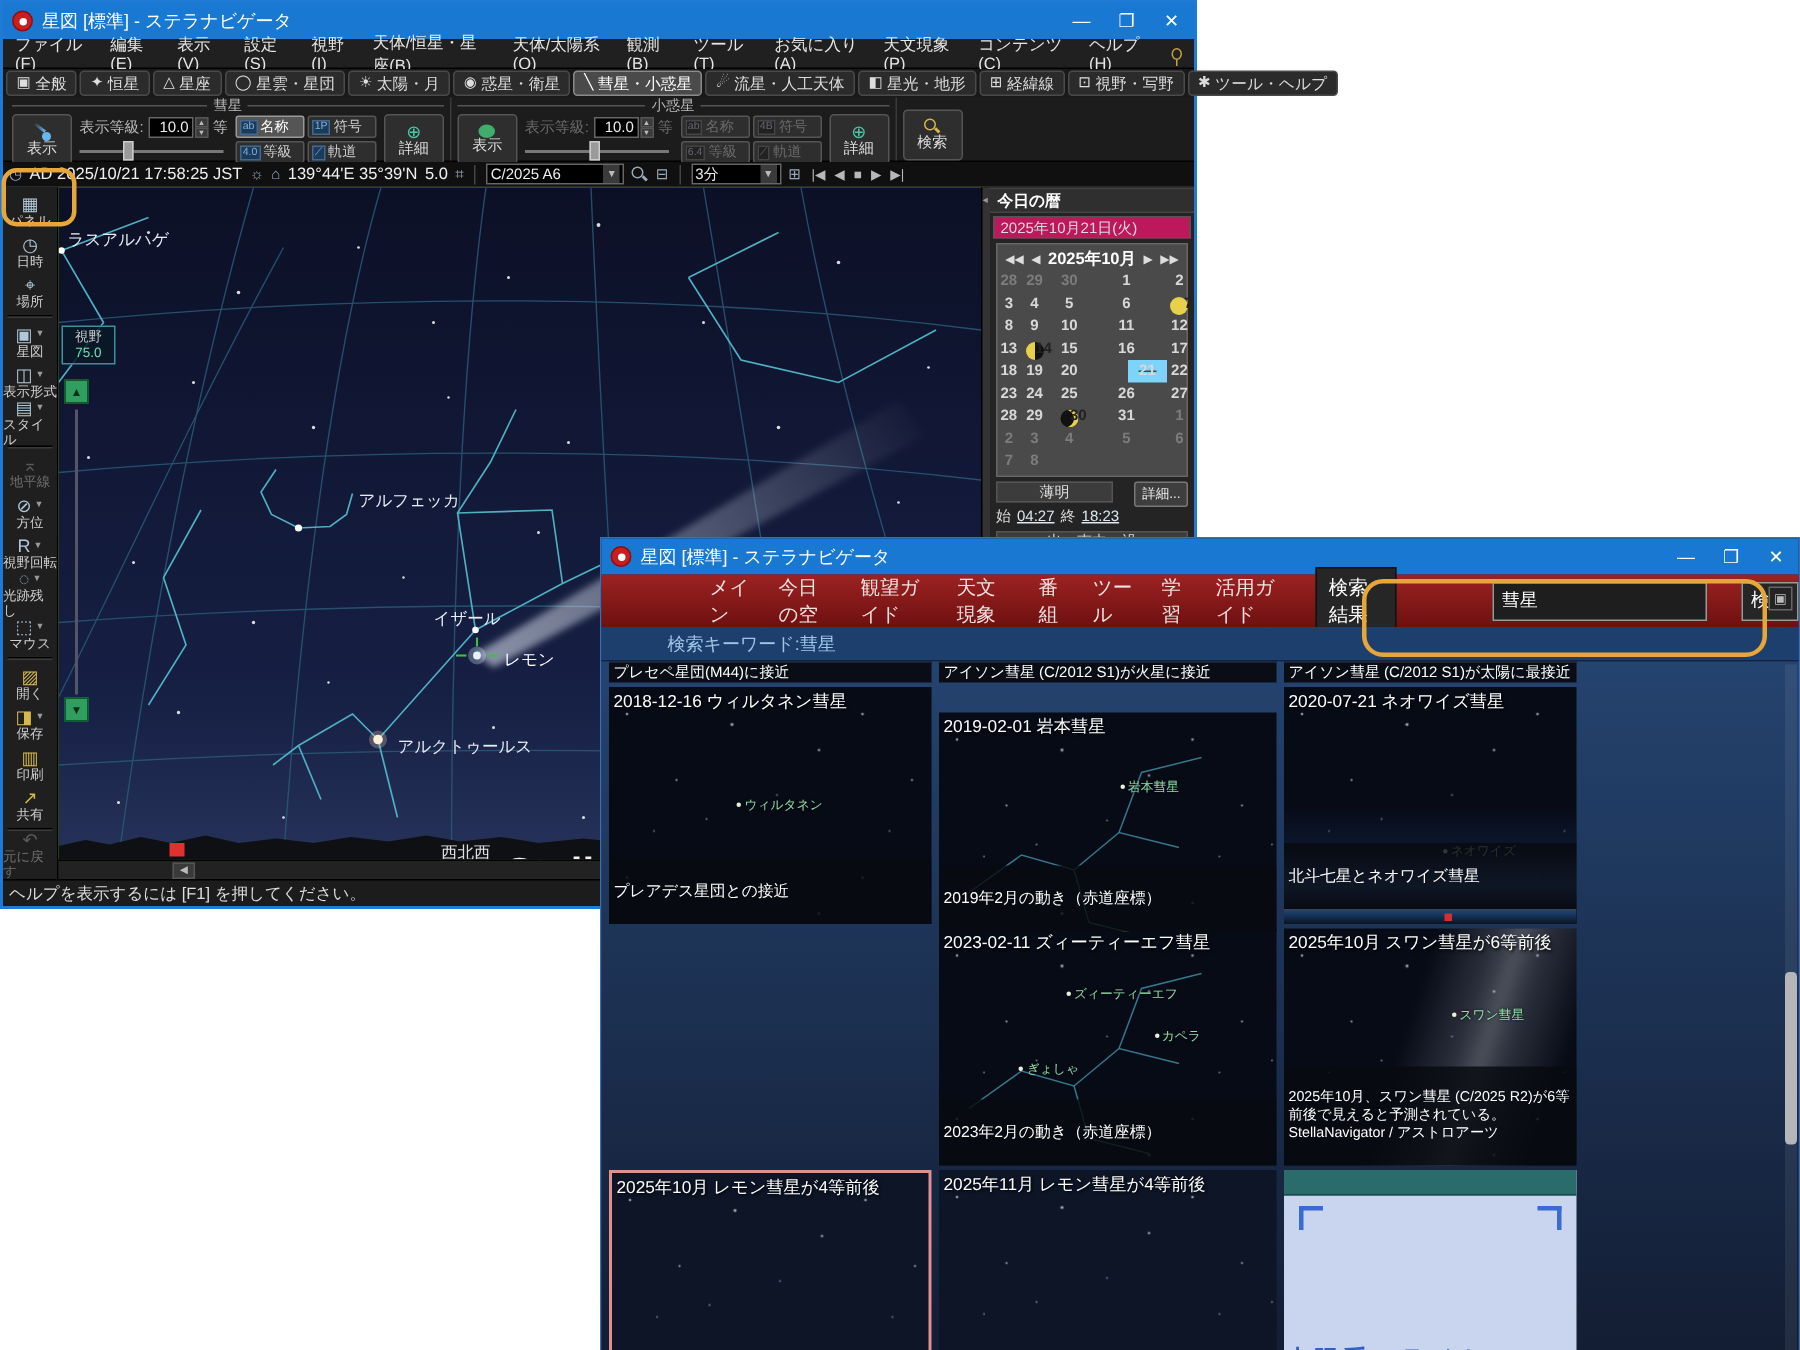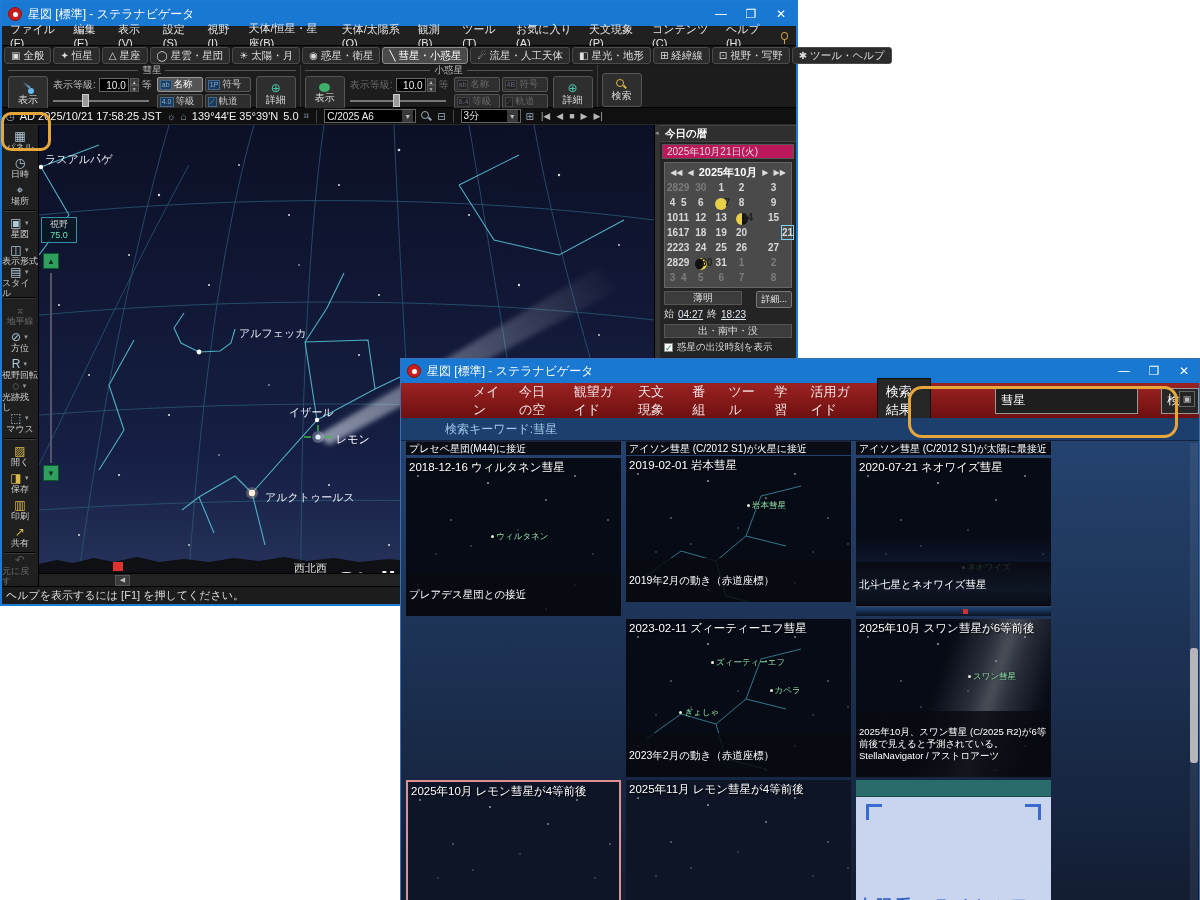--- a/index.html
+++ b/index.html
@@ -79,24 +79,24 @@
   .splitter{position:absolute;right:136px;top:123px;width:6px;bottom:31px;background:#333;border-left:1px solid #000;}
   .splitter::before{content:"◂";color:#999;font-size:7px;position:absolute;top:4px;left:0;}
 
   .rpanel{position:absolute;right:0;top:123px;width:136px;bottom:31px;background:#242424;color:#ddd;overflow:hidden;}
   .sec-hd{height:17px;background:#2f2f2f;border:1px solid #444;border-left:none;border-right:none;display:flex;align-items:center;padding-left:5px;font-size:10.5px;font-weight:bold;color:#fff;}
   .date-bar{margin:2px 2px;height:15px;background:#be185d;border:1px solid #555;font-size:10px;display:flex;align-items:center;padding-left:4px;}
   .cal{margin:3px 4px;background:#4a4a4a;border:1px solid #666;padding:2px;}
   .cal-nav{display:flex;align-items:center;justify-content:center;gap:5px;height:15px;font-size:10px;color:#ddd;}
   .cal-nav b{font-size:11px;color:#fff;}
   .cal-nav .n{font-size:8px;}
-  .cal-grid{display:grid;grid-template-columns:repeat(6,1fr);}
+  .cal-grid{display:grid;grid-template-columns:repeat(5,1fr);}
   .cal-cell{height:15px;display:flex;align-items:center;justify-content:center;font-size:10px;font-weight:bold;color:#d8d8d8;position:relative;}
   .cal-cell.o{color:#7c7c7c;}
-  .cal-cell.today{border:1px solid #7dd3fc;margin-left:28px;}
+  .cal-cell.today{border:7px solid #7dd3fc;margin-left:28px;}
   .moon{position:absolute;width:12px;height:12px;border-radius:50%;left:50%;top:50%;transform:translate(-50%,-50%);z-index:0;}
   .moon.full{background:#e8d04a;}
   .moon.last{background:linear-gradient(90deg,#e8d04a 50%,#111 50%);}
   .moon.new{background:#111;box-shadow:inset -3px 0 0 #e8d04a;}
   .cal-cell span{position:relative;z-index:1;}
   .cal-cell.hasmoon span{color:#222;}
   .twi{margin:2px 4px;}
   .twi-hd{height:14px;background:#3c3c3c;border:1px solid #555;font-size:10px;display:flex;align-items:center;justify-content:center;width:78px;}
   .twi-row{display:flex;align-items:center;gap:4px;font-size:10px;margin-top:2px;color:#ddd;}
   .twi-row u{color:#dfe8f0;}
@@ -845,21 +845,21 @@
   <div class="fg-content" id="fg-content">
       <div style="position: absolute; left: 5px; top: 0px; width: 215px; height: 14px; background: rgb(10, 13, 21); border-top: 1px solid rgb(34, 34, 51); color: rgb(255, 255, 255); font-size: 10px; line-height: 14px; padding: 0px 3px; overflow: hidden; white-space: nowrap;">プレセペ星団(M44)に接近</div>
       <div style="position: absolute; left: 225px; top: 0px; width: 225px; height: 14px; background: rgb(10, 13, 21); border-top: 1px solid rgb(34, 34, 51); color: rgb(255, 255, 255); font-size: 10px; line-height: 14px; padding: 0px 3px; overflow: hidden; white-space: nowrap;">アイソン彗星 (C/2012 S1)が火星に接近</div>
       <div style="position: absolute; left: 455px; top: 0px; width: 195px; height: 14px; background: rgb(10, 13, 21); border-top: 1px solid rgb(34, 34, 51); color: rgb(255, 255, 255); font-size: 10px; line-height: 14px; padding: 0px 3px; overflow: hidden; white-space: nowrap;">アイソン彗星 (C/2012 S1)が太陽に最接近</div>
       <div class="tile starfield" style="left: 5px; top: 17px; width: 215px; height: 158px;">
         <div class="tile-title">2018-12-16 ウィルタネン彗星</div>
         <div class="tile-label" style="left: 42%; top: 46%;">ウィルタネン</div>
         <div style="position: absolute; left: calc(42% - 5px); top: calc(46% + 4px); width: 3px; height: 3px; border-radius: 50%; background: rgb(232, 240, 216); z-index: 2;"></div>
         <div class="tile-cap" style="white-space: nowrap; overflow: hidden;">プレアデス星団との接近</div>
       </div>
-      <div class="tile starfield" style="left: 225px; top: 15px; width: 225px; height: 146px;">
+      <div class="tile starfield" style="left: 225px; top: 34px; width: 225px; height: 146px;">
         <svg width="225" height="158" style="position: absolute; left: 0px; top: 0px; z-index: 1;">
           <g stroke="#3f93a8" stroke-width="1" fill="none" opacity="0.8">
             <path d="M 20,120 L 55,95 L 90,105 L 120,80 L 160,90"></path>
             <path d="M 90,105 L 100,140 L 140,150"></path>
             <path d="M 120,80 L 135,40 L 175,30"></path>
           </g>
         </svg>
         <div class="tile-title">2019-02-01 岩本彗星</div>
         <div class="tile-label" style="left: 56%; top: 30%;">岩本彗星</div>
         <div style="position: absolute; left: calc(56% - 5px); top: calc(30% + 4px); width: 3px; height: 3px; border-radius: 50%; background: rgb(232, 240, 216); z-index: 2;"></div>

